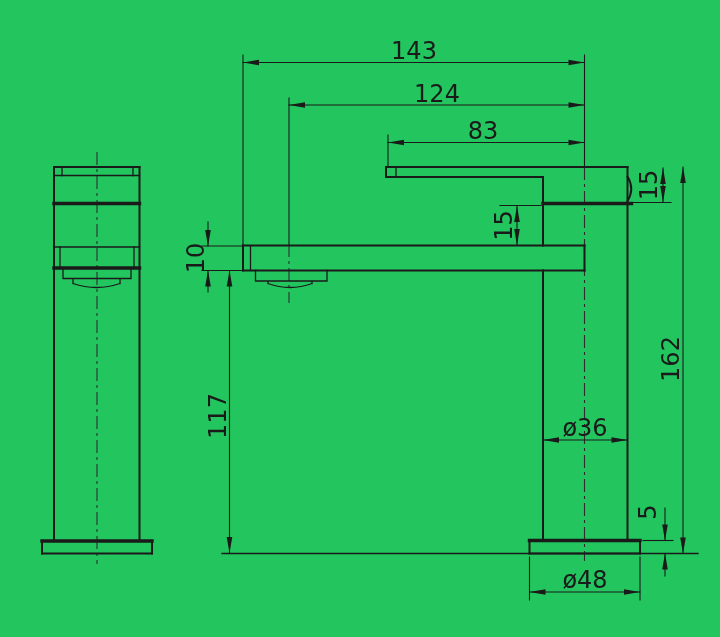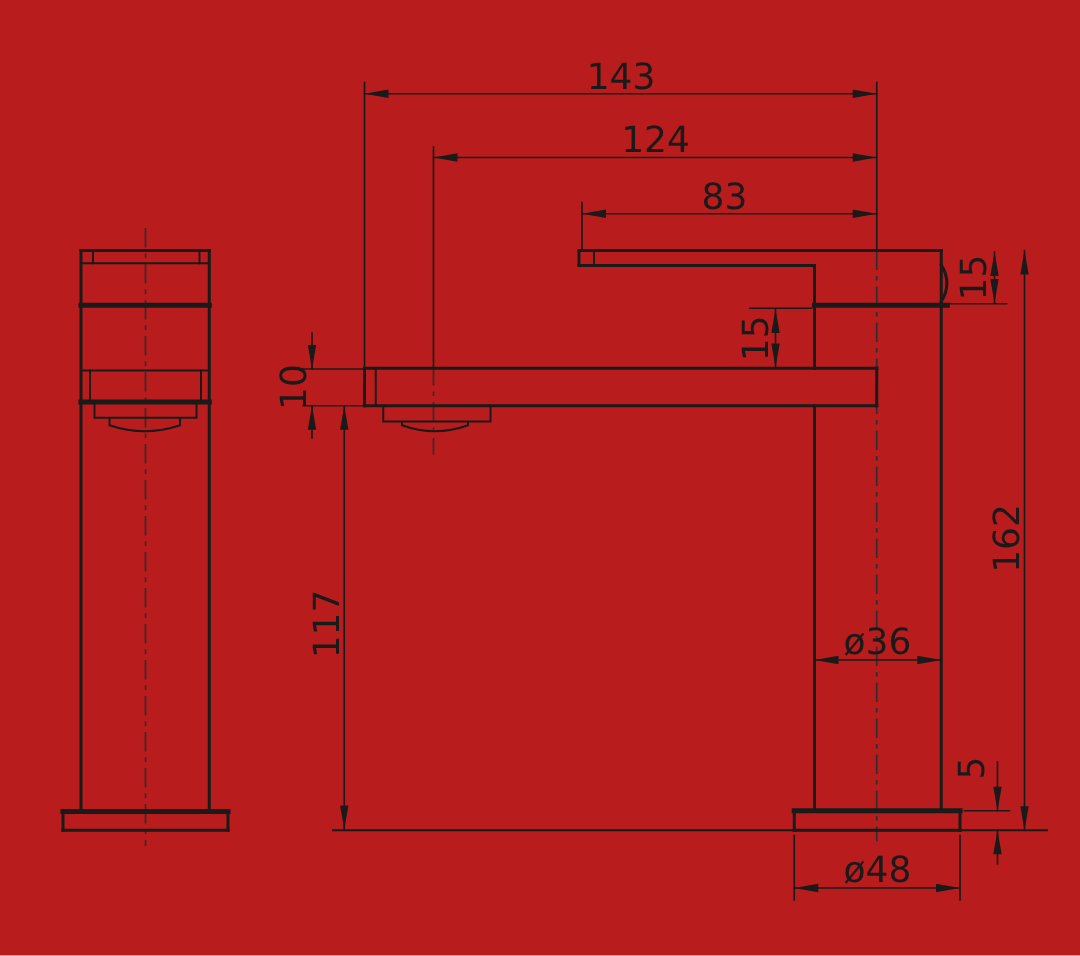--- a/index.html
+++ b/index.html
@@ -1,16 +1,16 @@
 <!DOCTYPE html>
 <html><head>
 <meta charset="utf-8">
 <style>
   html,body{margin:0;padding:0;background:#ffffff;}
-  .stage{position:relative;width:720px;height:637px;background:#b91c1c;overflow:hidden;}
+  .stage{position:relative;width:720px;height:637px;background:#22c55e;overflow:hidden;}
   svg{display:block;}
   svg text{
     font-family:"DejaVu Sans","Liberation Sans",sans-serif;
     font-size:24px;
     fill:#1a1a1a;
   }
   .obj{stroke:#1a1a1a;stroke-width:2;fill:none;stroke-linecap:square;}
   .thick{stroke:#1a1a1a;stroke-width:3.4;fill:none;stroke-linecap:square;}
   .thin{stroke:#1a1a1a;stroke-width:1.3;fill:none;stroke-linecap:square;}
   .dim{stroke:#1a1a1a;stroke-width:1.1;fill:none;stroke-linecap:square;}

